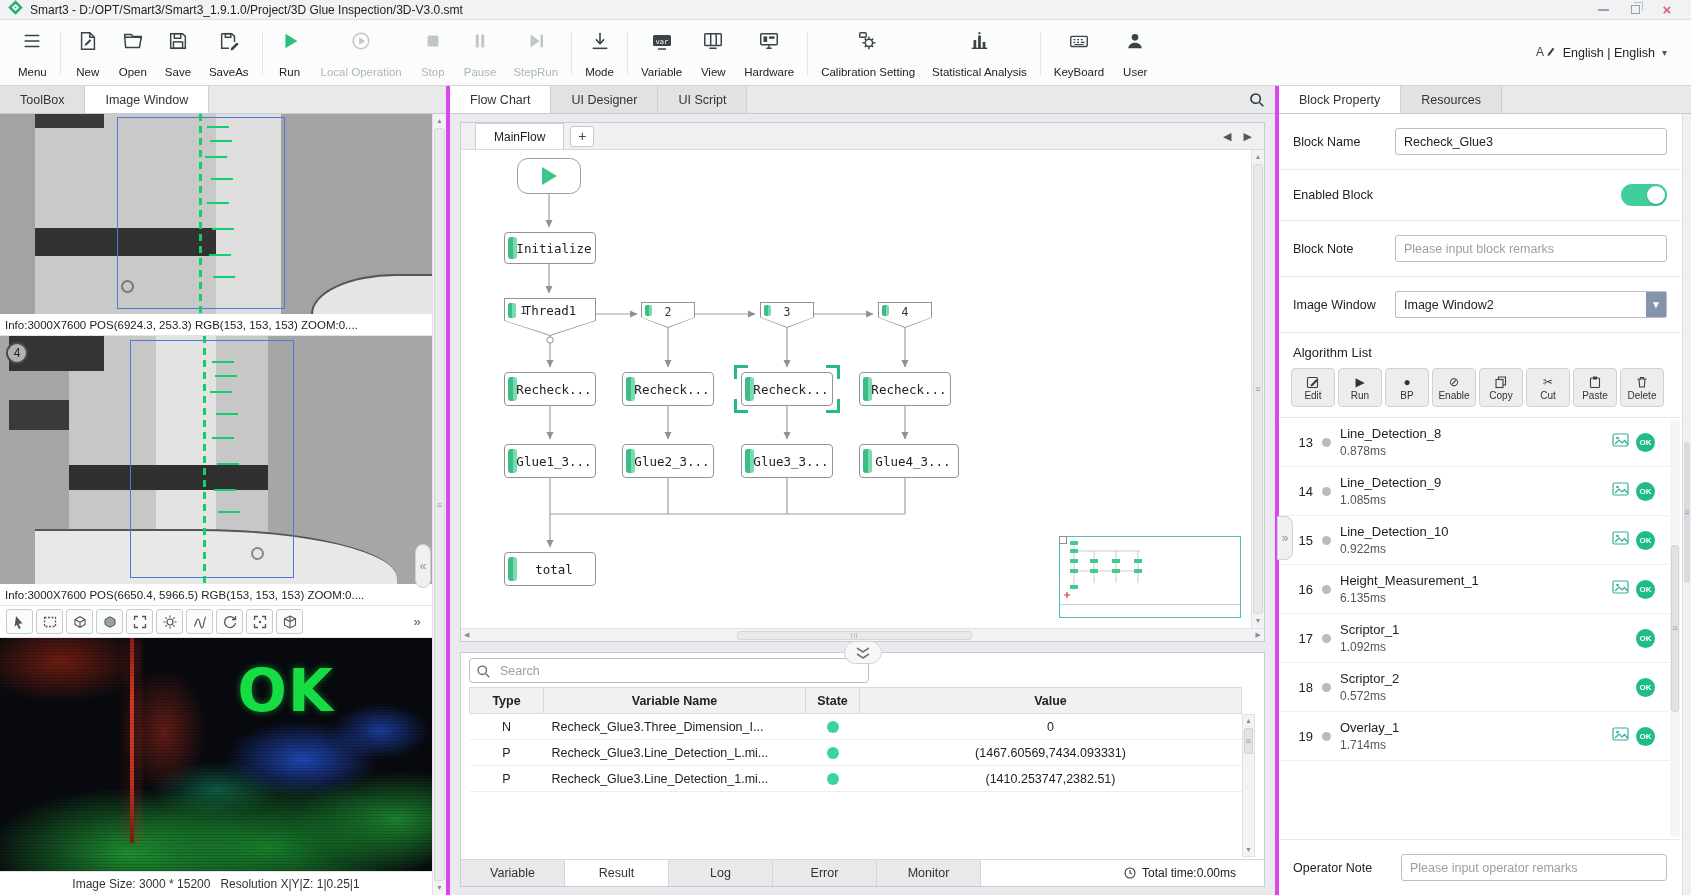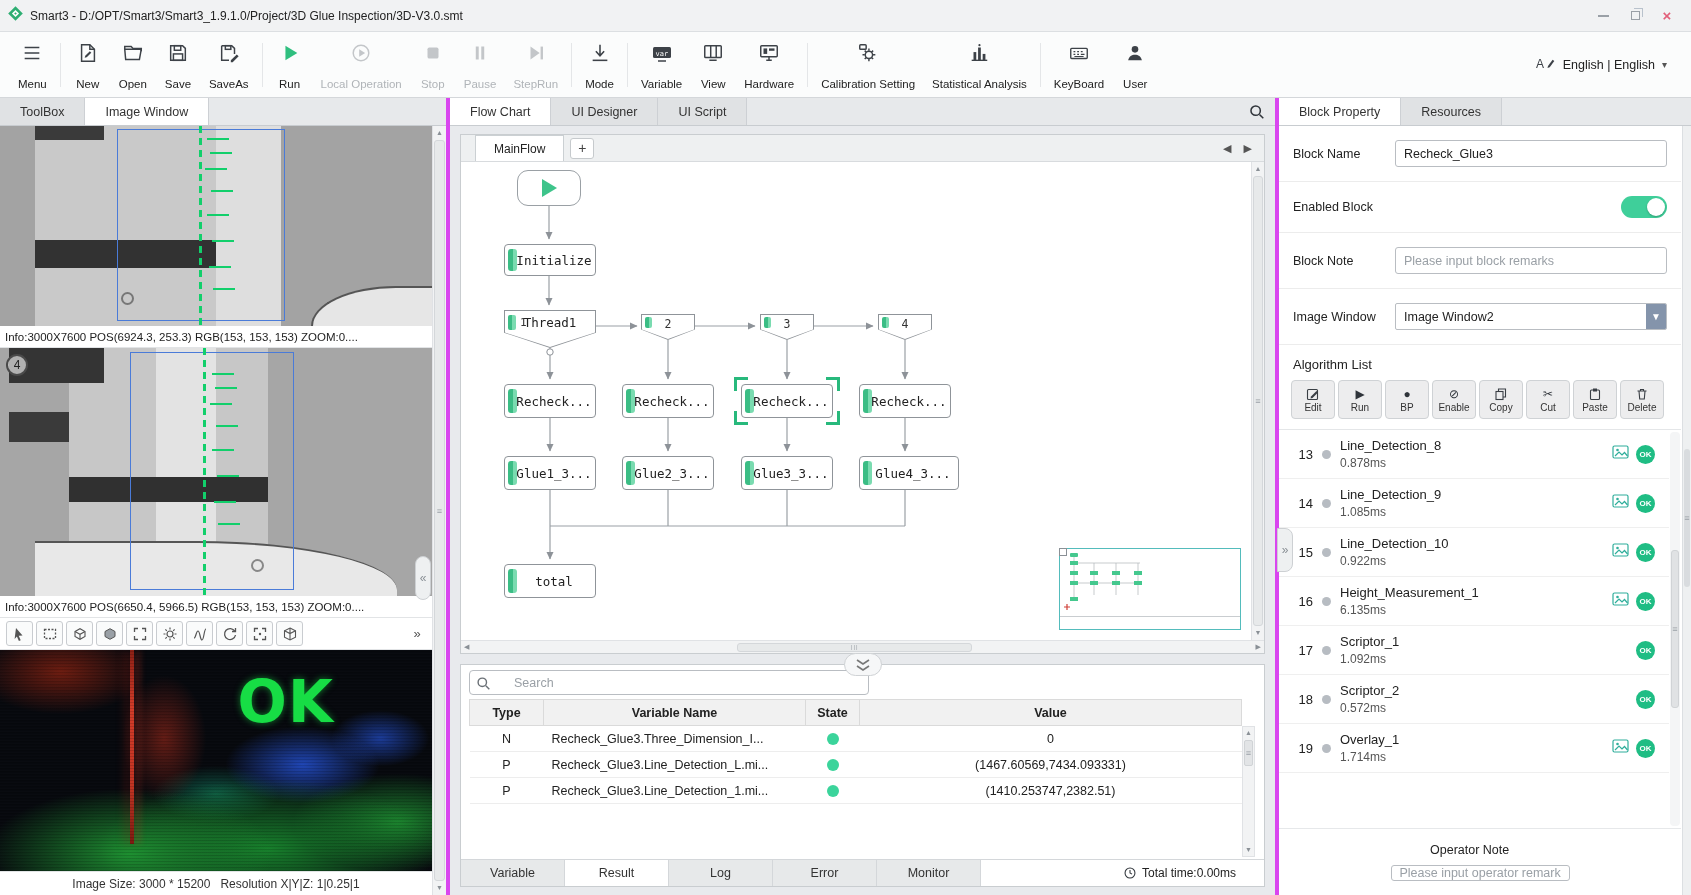--- a/index.html
+++ b/index.html
@@ -1,21 +1,21 @@
 <!DOCTYPE html>
 <html><head>
 <meta charset="utf-8">
 <style>
   html,body{margin:0;padding:0;}
   *{box-sizing:border-box;}
   body{width:1691px;height:895px;overflow:hidden;font-family:"Liberation Sans",sans-serif;background:#c6cbd0;}
   .app{width:1691px;height:895px;display:flex;flex-direction:column;}
 
   
-  .titlebar{height:32px;background:#f1f2f3;border-bottom:1px solid #dcdfe2;display:flex;align-items:center;padding:0 8px;gap:7px;flex:none;}
+  .titlebar{height:20px;background:#f1f2f3;border-bottom:1px solid #dcdfe2;display:flex;align-items:center;padding:0 8px;gap:7px;flex:none;}
   .title-text{font-size:12px;color:#222;}
   .win-controls{margin-left:auto;display:flex;align-items:center;gap:16px;padding-right:8px;}
   .wc{display:flex;align-items:center;justify-content:center;width:16px;height:16px;cursor:pointer;}
   .min-g{width:11px;height:2px;background:#9aa0a6;display:block;}
   .max-g{width:9px;height:9px;border:1.5px solid #9aa0a6;position:relative;display:block;}
   .max-g::before{content:"";position:absolute;left:2px;top:-4px;width:8px;height:8px;border-top:1.5px solid #b9c2cc;border-right:1.5px solid #b9c2cc;}
   .wc.close{color:#e2607a;font-size:15px;font-weight:bold;line-height:1;}
 
   
   .toolbar{height:66px;background:#fbfcfc;border-bottom:1px solid #d4d7da;display:flex;align-items:center;padding:0 10px;gap:1px;flex:none;}
@@ -111,21 +111,21 @@
   .mm-strip{position:absolute;left:0;right:0;bottom:0;height:13px;border-top:1px solid #c9cdd0;}
   .canvas-vscroll{width:13px;background:#f2f3f4;border-left:1px solid #e0e2e5;display:flex;flex-direction:column;align-items:center;padding:2px 1px;flex:none;}
   .hscroll{height:13px;background:#f2f3f4;border-top:1px solid #e0e2e5;display:flex;align-items:center;padding:0 3px;gap:2px;flex:none;}
   .h-track{flex:1;height:9px;position:relative;}
   .h-thumb{position:absolute;left:34%;width:30%;top:0;bottom:0;background:#e7e9ea;border:1px solid #d4d7da;border-radius:3px;display:flex;align-items:center;justify-content:center;}
 
   
   .bottom-panel{margin:10px 10px 8px;background:#fff;border:1px solid #c9cdd0;flex:1;position:relative;display:flex;flex-direction:column;min-height:0;}
   .collapse-btn{position:absolute;top:-12px;left:50%;transform:translateX(-50%);width:38px;height:23px;background:#f6f7f8;border:1px solid #cfd2d5;border-radius:12px;display:flex;align-items:center;justify-content:center;z-index:4;cursor:pointer;}
   .search-row{padding:5px 8px 2px;flex:none;}
-  .search-box{width:400px;height:25px;border:1px solid #b9bdc2;border-radius:4px;display:flex;align-items:center;padding:0 6px;gap:22px;background:#fff;}
+  .search-box{width:400px;height:25px;border:1px solid #b9bdc2;border-radius:4px;display:flex;align-items:center;padding:0 6px;gap:8px;background:#fff;}
   .search-box input{border:none;outline:none;flex:1;font-size:12.5px;color:#333;font-family:inherit;background:transparent;}
   input::placeholder{color:#9aa0a6;}
   .var-table-wrap{flex:1;position:relative;padding:2px 8px 0;min-height:0;overflow:hidden;}
   table.var-table{width:calc(100% - 14px);border-collapse:collapse;}
   .var-table th{background:#f1f1f1;border:1px solid #dadada;height:26px;font-size:12.5px;color:#222;font-weight:bold;}
   .var-table td{height:26px;font-size:12.5px;color:#222;border-bottom:1px solid #ededed;}
   .td-c{text-align:center;}
   .td-l{padding-left:8px;text-align:left;}
   .sdot{display:inline-block;width:12px;height:12px;border-radius:50%;background:#3bd49b;vertical-align:middle;}
   .tbl-scroll{position:absolute;right:9px;top:29px;bottom:2px;width:13px;background:#f2f3f4;border:1px solid #e0e2e5;display:flex;flex-direction:column;align-items:center;padding:1px;}
@@ -154,21 +154,21 @@
   .alg-row{display:flex;align-items:center;padding:0 14px;border-bottom:1px solid #efefef;gap:9px;height:49px;cursor:pointer;}
   .aidx{width:20px;text-align:right;font-size:13px;color:#222;flex:none;}
   .adot{width:9px;height:9px;border-radius:50%;background:#b7bcc2;flex:none;}
   .ainfo{display:flex;flex-direction:column;gap:3px;}
   .aname{font-size:13px;color:#222;}
   .atime{font-size:12px;color:#555;}
   .aicons{margin-left:auto;display:flex;gap:6px;align-items:center;}
   .ok-badge{width:19px;height:19px;border-radius:50%;background:#1fbd84;color:#fff;font-size:8px;font-weight:bold;display:flex;align-items:center;justify-content:center;flex:none;}
   .alg-scroll{position:absolute;right:1px;top:2px;bottom:2px;width:10px;background:#f4f5f6;border-radius:4px;}
   .alg-thumb{position:absolute;left:1px;right:1px;top:30%;height:40%;background:#e0e2e4;border:1px solid #d0d3d6;border-radius:3px;display:flex;align-items:center;justify-content:center;}
-  .opnote{margin-top:auto;border-top:1px solid #e6e8ea;border-bottom:none;flex-direction:column;}
+  .opnote{margin-top:auto;border-top:1px solid #e6e8ea;border-bottom:none;}
   .opnote label{width:100px;}
   .outer-scroll{position:absolute;right:0;top:28px;bottom:0;width:9px;background:#eef0f1;border-left:1px solid #dcdfe2;z-index:2;}
   .os-thumb{position:absolute;left:1px;right:1px;top:42%;height:18%;background:#d9dcdf;border-radius:3px;display:flex;align-items:center;justify-content:center;}
 </style>
 </head>
 <body>
 
 <div class="app">
 
   <div class="titlebar">

